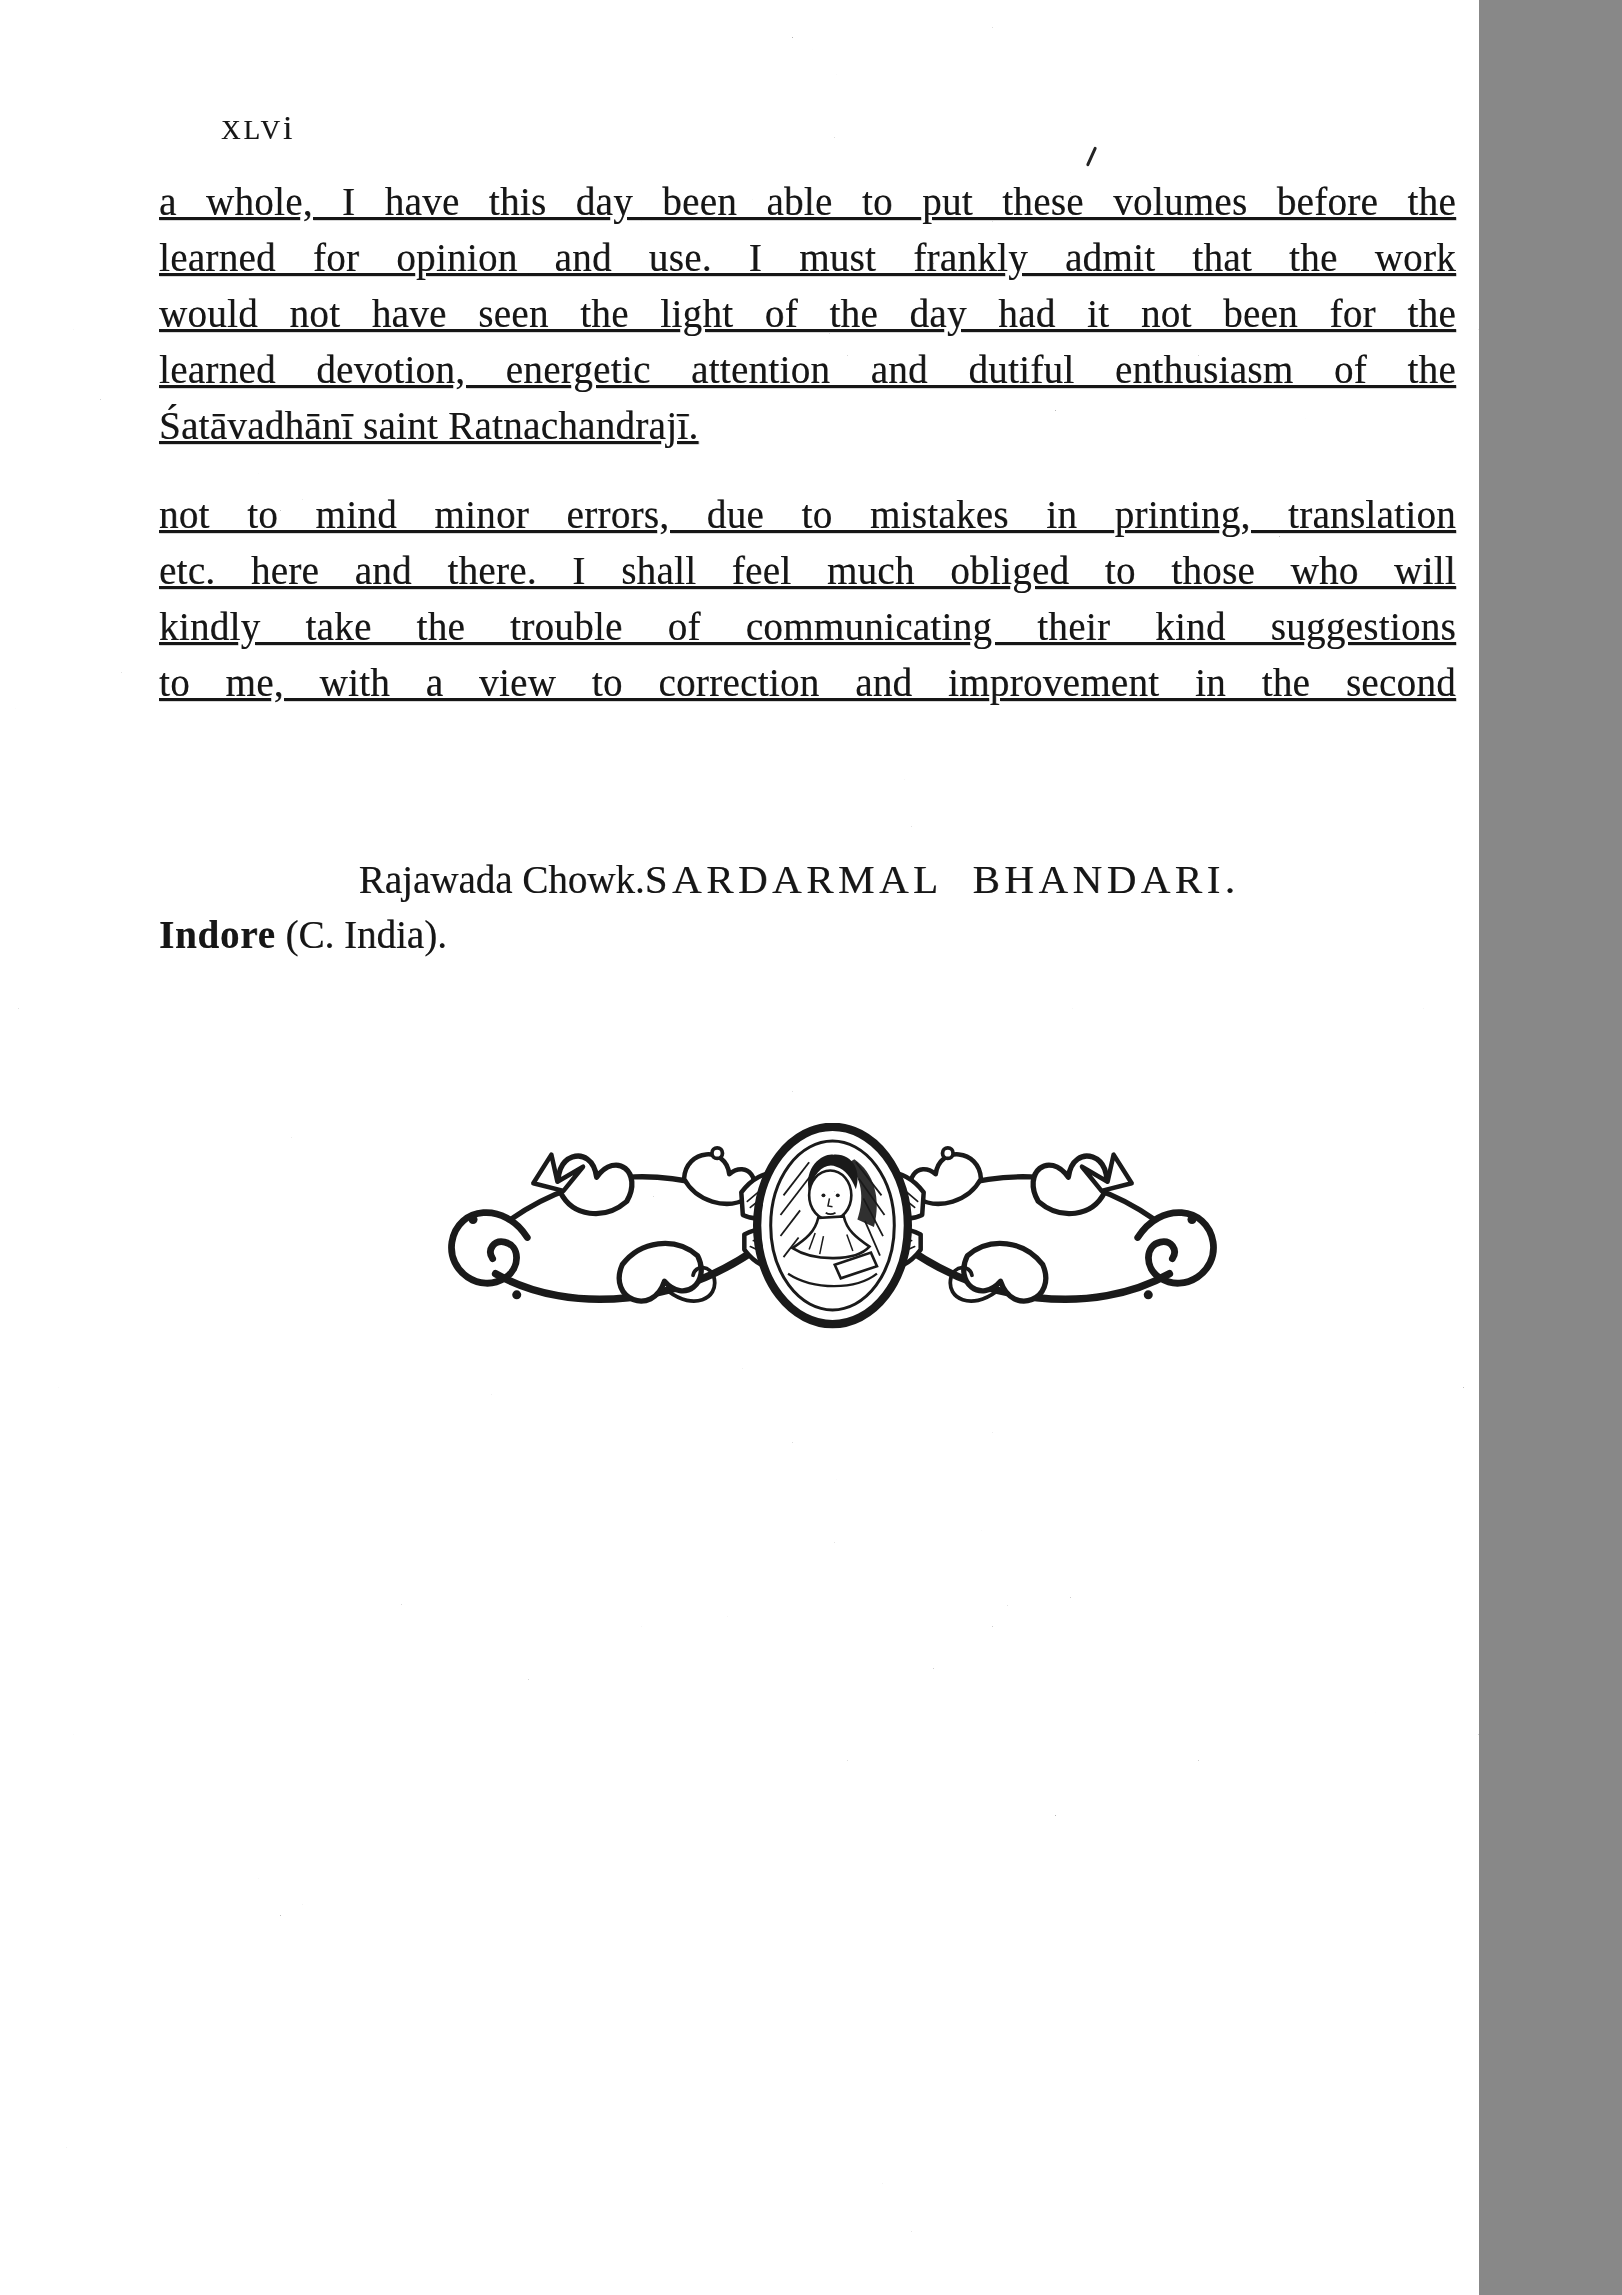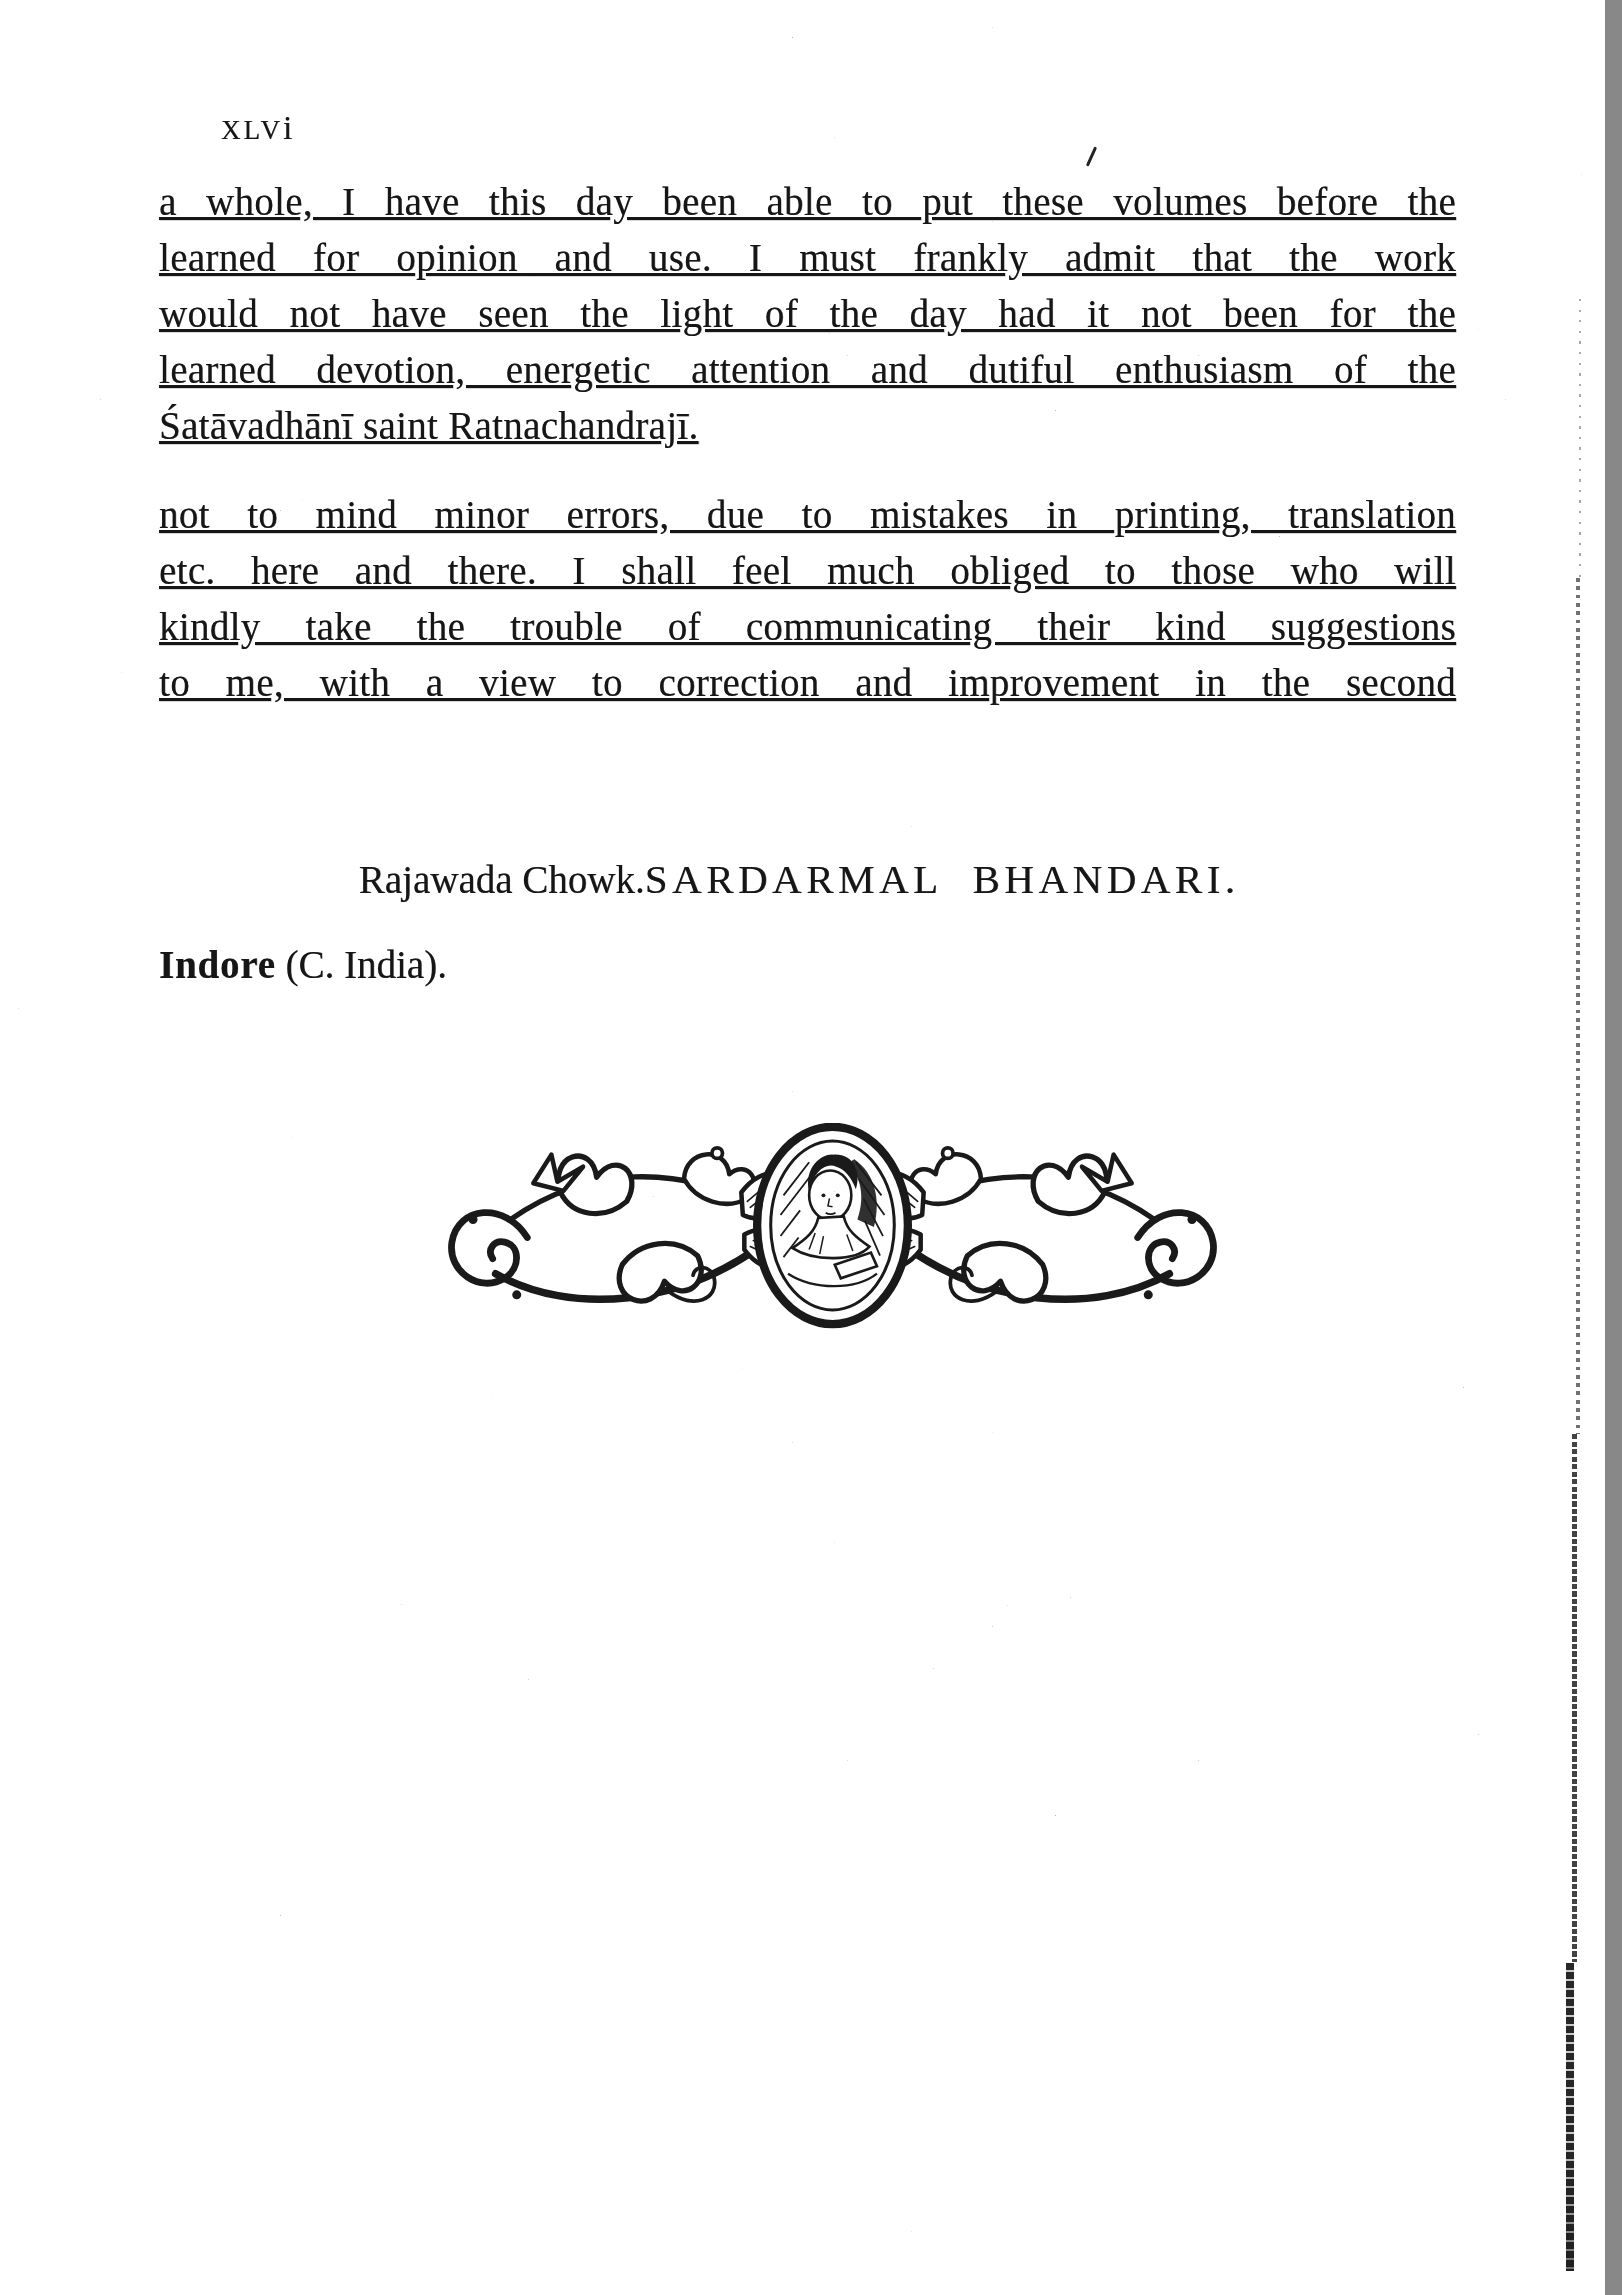--- a/index.html
+++ b/index.html
@@ -1,19 +1,19 @@
 <!DOCTYPE html>
 <html style="font-size:12px"><head>
 <meta charset="utf-8">
 <title>Scanned book page</title>
 <style>
   html, body { margin: 0; padding: 0; background: #888; }
   .page {
     position: relative;
-    width: 1605px;
+    width: 1479px;
     height: 2295px;
     background: #ffffff;
     overflow: hidden;
     font-family: "Liberation Serif", "DejaVu Serif", serif;
     color: #161616;
   }
   
   .ink { text-shadow: 0.4px 0.3px 0 rgba(10,10,10,0.55); }
 
   .folio {
@@ -66,21 +66,21 @@
   .author {
     font-size: 41px;
     letter-spacing: 4.5px;
     word-spacing: 16.6px;
     padding-right: 16.6px;
     white-space: nowrap;
   }
   .sigrow2 {
     position: absolute;
     left: 159px;
-    top: 937px;
+    top: 907px;
     font-size: 39px;
     line-height: 56px;
   }
   .bold { font-weight: 700; letter-spacing: 0.8px; }
 
   .ornament-wrap {
     position: absolute;
     left: 442px;
     top: 1123px;
     width: 781px;

